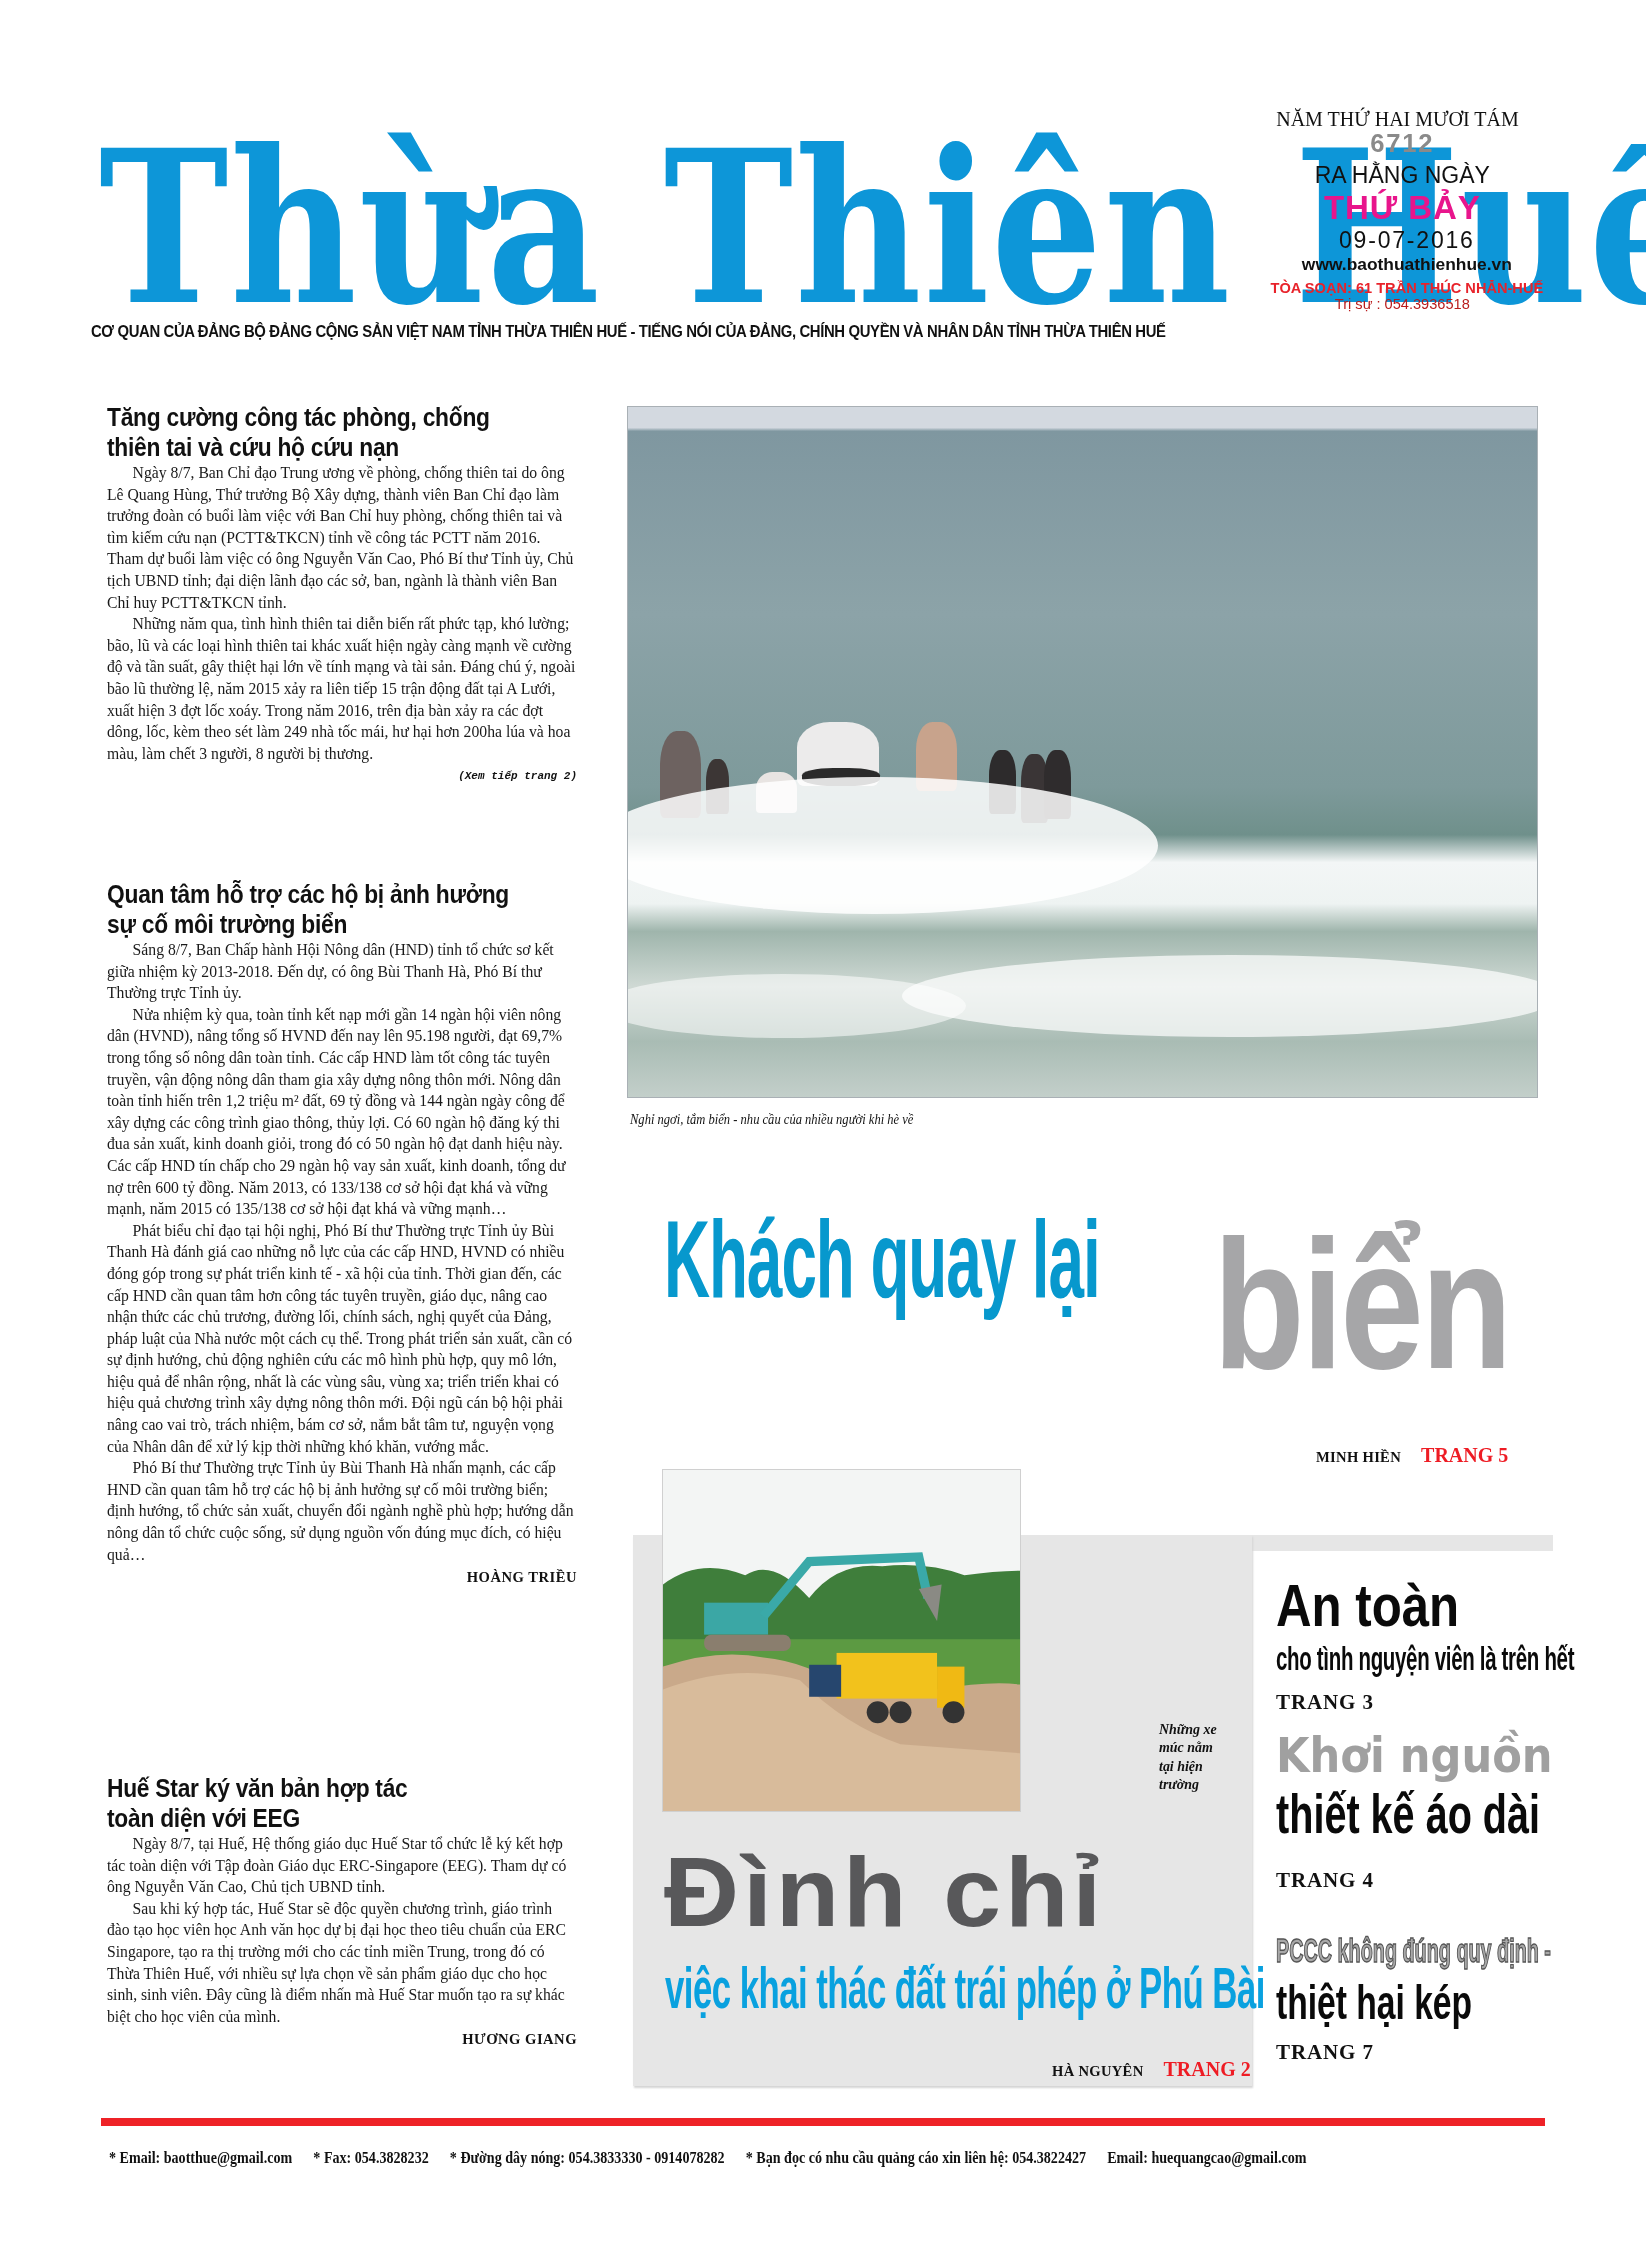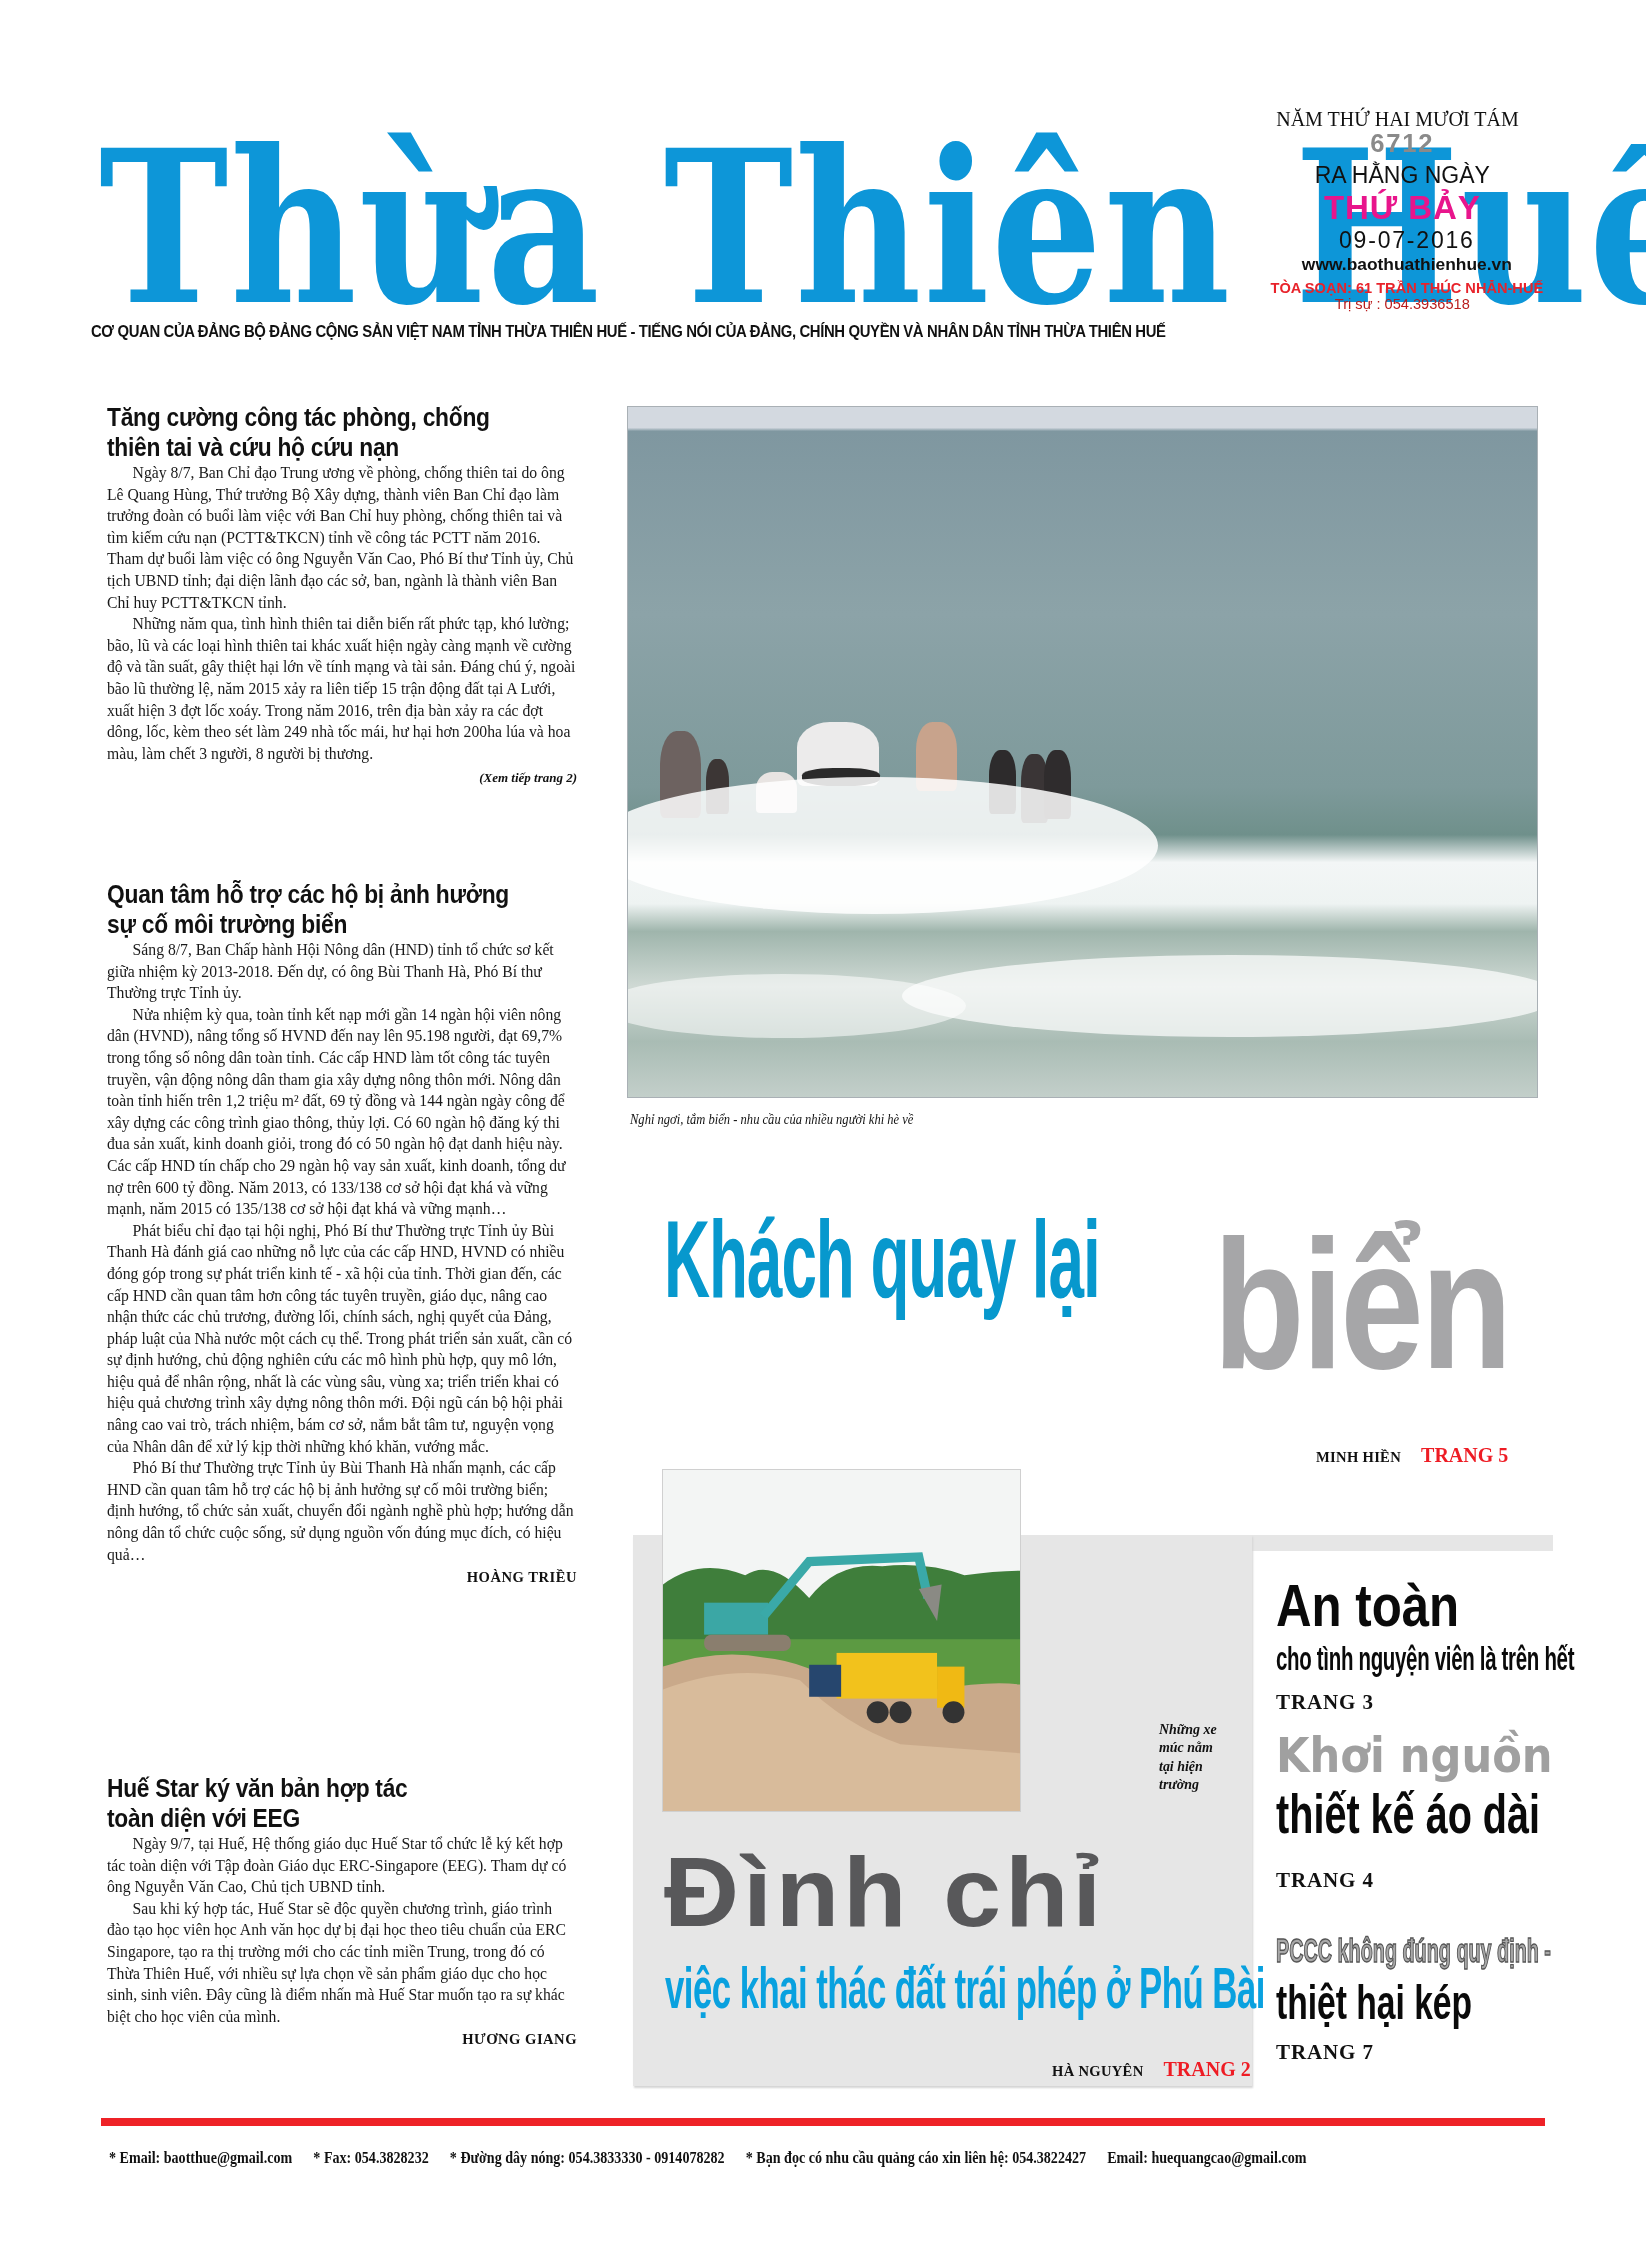--- a/index.html
+++ b/index.html
@@ -18,21 +18,21 @@
   .info-date { font-family: "Liberation Sans", sans-serif; font-size: 23px; letter-spacing: 1.8px; margin-left: -18.3px; }
   .info-web { font-family: "Liberation Sans", sans-serif; font-weight: bold; font-size: 17.4px; margin-left: -18.3px; }
   .info-addr { font-family: "Liberation Sans", sans-serif; font-weight: bold; font-size: 14.6px; color: #e8232b; margin-top: 5.5px; margin-left: -18.3px; white-space: nowrap; }
   .info-phone { font-family: Liberation Sans, sans-serif; font-size: 14.6px; color: #b91c1c; margin-left: -27.4px; }
 
   
   .article { left: 107px; width: 470px; }
   .art-title { font-family: "Liberation Sans", sans-serif; font-weight: bold; font-size: 26.5px; line-height: 30px; transform: scaleX(0.86); transform-origin: left; width: 548px; letter-spacing: -0.3px; }
   .art-body { font-family: "Liberation Serif", serif; font-size: 15.7px; line-height: 21.6px; color: #1a1a1a; text-align: left; }
   .art-body p { margin: 0; text-indent: 25.6px; }
-  .art-more { font-style: italic; font-weight: bold; font-size: 13px; text-align: right; margin-top: 5.5px; }
+  .art-more { font-style: italic; font-weight: bold; font-size: 11px; text-align: right; margin-top: 5.5px; font-family: Liberation Mono, monospace; }
   .art-author { font-weight: bold; font-size: 14.6px; text-align: right; margin-top: 3.7px; letter-spacing: 0.5px; }
 
   
   .beach-photo { left: 627px; top: 406px; width: 911px; height: 692px; border: 0.9px solid #a9b0b5; box-sizing: border-box; overflow: hidden;
     background: linear-gradient(to bottom, #d3d9e0 0%, #d3d9e0 3%, #7f97a0 3.5%, #8ca3a8 30%, #7e9a9b 55%, #6f908b 62%, #f3f6f6 66%, #eef3f2 72%, #9fb5ac 76%, #cfd9d4 84%, #a9bcb4 92%, #c3cfca 100%); }
   .wave { position: absolute; border-radius: 50%; background: rgba(255,255,255,0.85); }
   .swimmer { position: absolute; border-radius: 40% 40% 10% 10%; }
   .beach-caption { left: 630px; top: 1111px; font-style: italic; font-size: 14.6px; font-family: "Liberation Serif", serif; transform: scaleX(0.86); transform-origin: left; white-space: nowrap; }
 
   
@@ -103,21 +103,21 @@
   </div>
   <div class="art-author">HOÀNG TRIỀU</div>
 </div>
 
 <div class="abs article" style="top:1773px;">
   <div class="art-title">
     <div>Huế Star ký văn bản hợp tác</div>
     <div>toàn diện với EEG</div>
   </div>
   <div class="art-body">
-    <p>Ngày 9/7, tại Huế, Hệ thống giáo dục Huế Star tổ chức lễ ký kết hợp tác toàn diện với Tập đoàn Giáo dục ERC-Singapore  (EEG). Tham dự có ông Nguyễn Văn Cao, Chủ tịch UBND tỉnh.</p>
+    <p>Ngày 8/7, tại Huế, Hệ thống giáo dục Huế Star tổ chức lễ ký kết hợp tác toàn diện với Tập đoàn Giáo dục ERC-Singapore  (EEG). Tham dự có ông Nguyễn Văn Cao, Chủ tịch UBND tỉnh.</p>
     <p>Sau khi ký hợp tác, Huế Star sẽ độc quyền chương trình, giáo trình đào tạo học viên học Anh văn học dự bị đại học theo tiêu chuẩn của ERC Singapore, tạo ra thị trường mới cho các tỉnh miền Trung, trong đó có Thừa Thiên Huế, với nhiều sự lựa chọn về sản phẩm giáo dục cho học sinh, sinh viên. Đây cũng là điểm nhấn mà Huế Star muốn tạo ra sự khác biệt cho học viên của mình.</p>
   </div>
   <div class="art-author">HƯƠNG GIANG</div>
 </div>
 
 <div class="abs beach-photo">
   <div class="swimmer" style="left:32px;top:324px;width:41px;height:87px;background:#6d6260;"></div>
   <div class="swimmer" style="left:78px;top:352px;width:23px;height:55px;background:#3c3635;"></div>
   <div class="swimmer" style="left:128px;top:365px;width:41px;height:41px;background:#e8e4e2;"></div>
   <div class="swimmer" style="left:169px;top:315px;width:82px;height:64px;background:#ecebeb;"></div>

